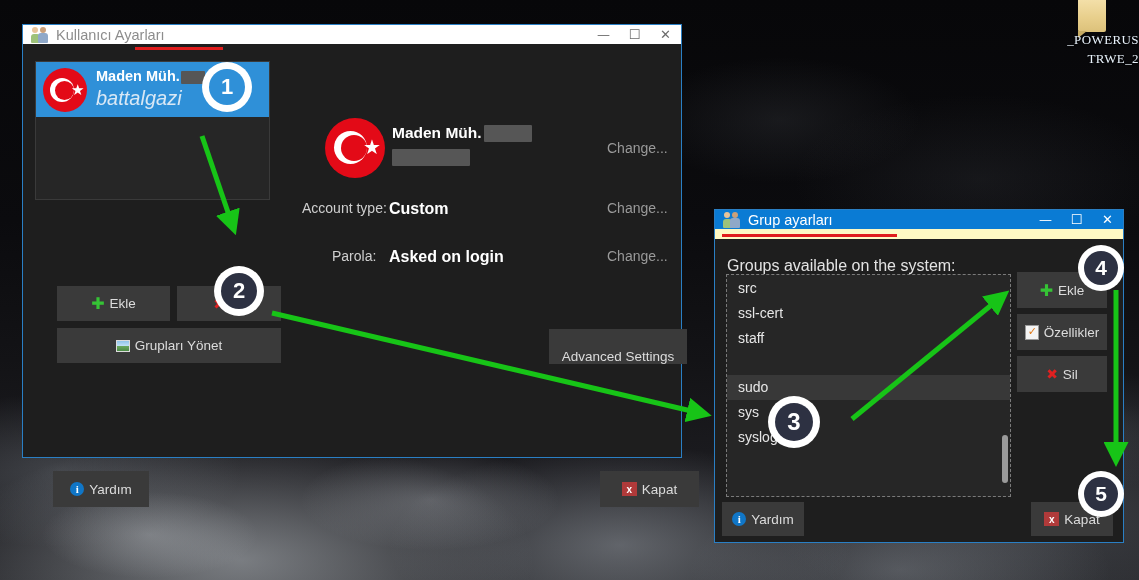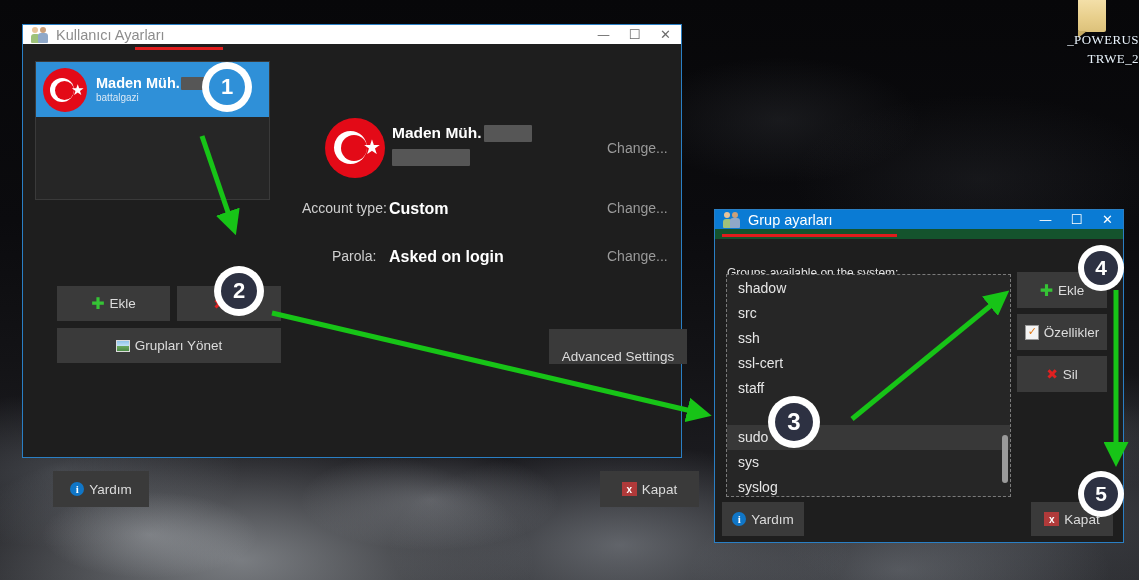--- a/index.html
+++ b/index.html
@@ -79,21 +79,21 @@
   .f44{width:44px;height:44px;}
   .f44 .moon{left:7px;top:10px;width:24px;height:24px;}
   .f44 .moon2{left:12px;top:13px;width:19px;height:19px;background:#e30a17;}
   .f44 .star{left:28px;top:14px;font-size:15px;}
   .f60{width:60px;height:60px;}
   .f60 .moon{left:9px;top:13px;width:33px;height:33px;}
   .f60 .moon2{left:16px;top:17px;width:26px;height:26px;background:#e30a17;}
   .f60 .star{left:38px;top:19px;font-size:20px;}
   .user-names{margin-left:9px;line-height:1.22;}
   .user-full{font-size:14.5px;font-weight:bold;color:#fff;}
-  .user-login{font-size:10px;color:#d9e8f5;}
+  .user-login{font-size:20px;font-style:italic;color:#d9e8f5;}
 
   .btn{position:absolute;box-sizing:border-box;background:#3a3a3a;color:#dcdcdc;
        display:flex;align-items:center;justify-content:center;
        font-size:13.5px;border:none;cursor:default;gap:5px;}
   #btn-ekle{left:34px;top:232px;width:113px;height:35px;}
   #btn-sil{left:154px;top:232px;width:104px;height:35px;}
   #btn-gruplari{left:34px;top:274px;width:224px;height:35px;}
   #btn-advanced{left:526px;top:275px;width:138px;height:35px;align-items:flex-end;}
   #btn-yardim{left:30px;top:417px;width:96px;height:36px;}
   #btn-kapat{left:577px;top:417px;width:99px;height:36px;}
@@ -114,26 +114,26 @@
   
   .detail-flag{position:absolute;left:302px;top:64px;}
   #detail-name{position:absolute;left:369px;top:70px;font-size:15.5px;font-weight:bold;color:#fff;}
   #detail-sub{position:absolute;left:369px;top:94px;font-size:14px;color:#d0d0d0;}
   .redact{display:inline-block;background:#565656;border-radius:1px;vertical-align:middle;}
   .lbl{position:absolute;font-size:14px;color:#cfcfcf;}
   .val{position:absolute;font-size:16px;color:#ffffff;font-weight:bold;}
   .chg{position:absolute;font-size:14px;color:#9a9a9a;}
 
   
-  #win-groups{left:714px;top:209px;width:410px;height:334px;border:1px solid #2a7fc4;background:#14532d;}
+  #win-groups{left:714px;top:209px;width:410px;height:334px;border:1px solid #2a7fc4;background:#fef9c3;}
   #win-groups .titlebar{background:#0a7bd4;}
   #win-groups .title-text{color:#ffffff;}
   #win-groups .winbtn{color:#ffffff;}
   #groups-body{position:absolute;left:0;top:29px;right:0;bottom:0;background:#1e1e1e;}
-  #groups-label{position:absolute;left:12px;top:27px;font-size:12px;color:#e3e3e3;}
+  #groups-label{position:absolute;left:12px;top:18px;font-size:16px;color:#e3e3e3;}
   #group-list{position:absolute;left:11px;top:35px;width:285px;height:223px;background:#262626;
               border:1px dashed #7a7a7a;box-sizing:border-box;overflow:hidden;}
   .grp-row{height:25px;line-height:25px;padding-left:11px;font-size:14px;color:#e6e6e6;box-sizing:border-box;}
   .grp-row.sel{background:#383838;margin-top:24px;}
   .grp-row.clip{margin-top:-12px;height:13px;line-height:12px;overflow:hidden;}
   #grp-scroll{position:absolute;right:2px;top:160px;width:6px;height:48px;background:#9a9a9a;border-radius:3px;}
   #gbtn-ekle{left:1017px;top:272px;width:90px;height:36px;}
   #gbtn-ozellikler{left:1017px;top:314px;width:90px;height:36px;}
   #gbtn-sil{left:1017px;top:356px;width:90px;height:36px;}
   #gbtn-yardim{left:722px;top:502px;width:82px;height:34px;}
@@ -251,23 +251,21 @@
       <div class="winbtn">☐</div>
       <div class="winbtn">✕</div>
     </div>
   </div>
 
   <div id="groups-body">
     <div id="groups-label">Groups available on the system:</div>
     <div id="group-list">
       <div id="grp-rows">
           <div class="grp-row clip">scanner</div>
-          <div class="grp-row">shadow</div>
           <div class="grp-row">src</div>
-          <div class="grp-row">ssh</div>
           <div class="grp-row">ssl-cert</div>
           <div class="grp-row">staff</div>
           <div class="grp-row sel">sudo</div>
           <div class="grp-row">sys</div>
           <div class="grp-row">syslog</div>
         </div>
       <div id="grp-scroll"></div>
     </div>
   </div>
 </div>

